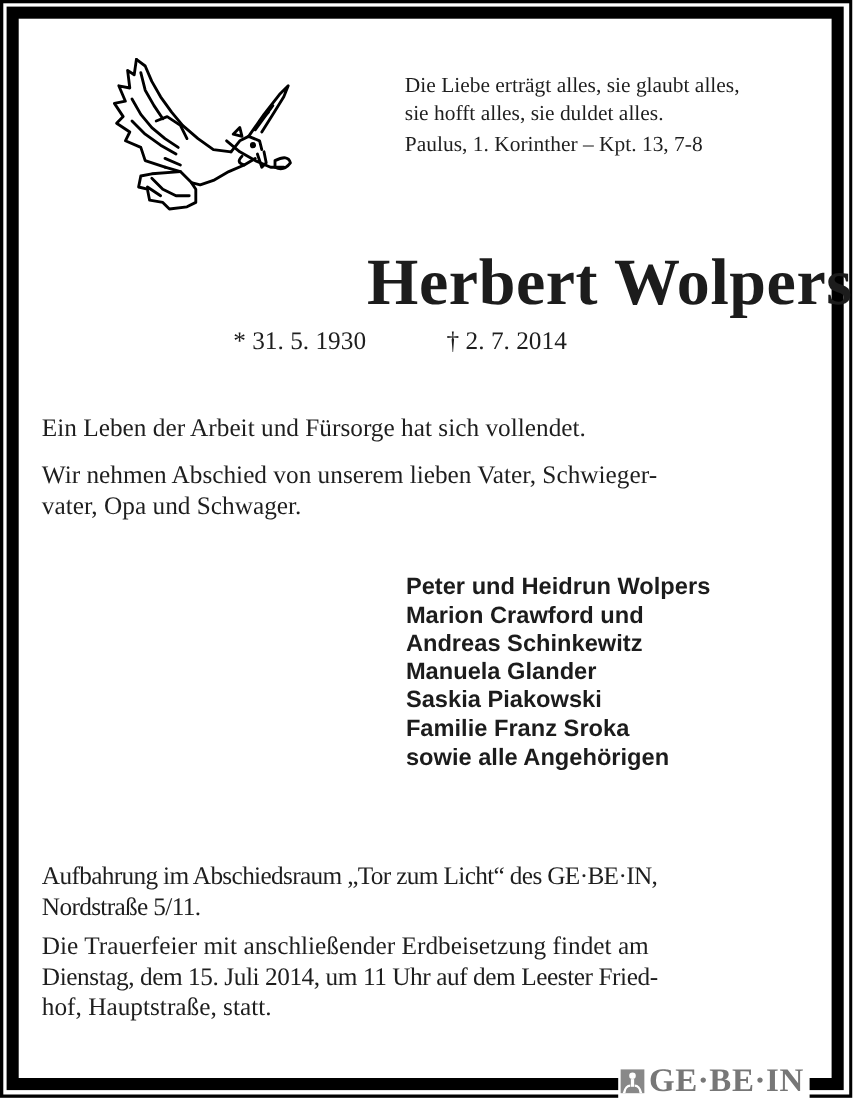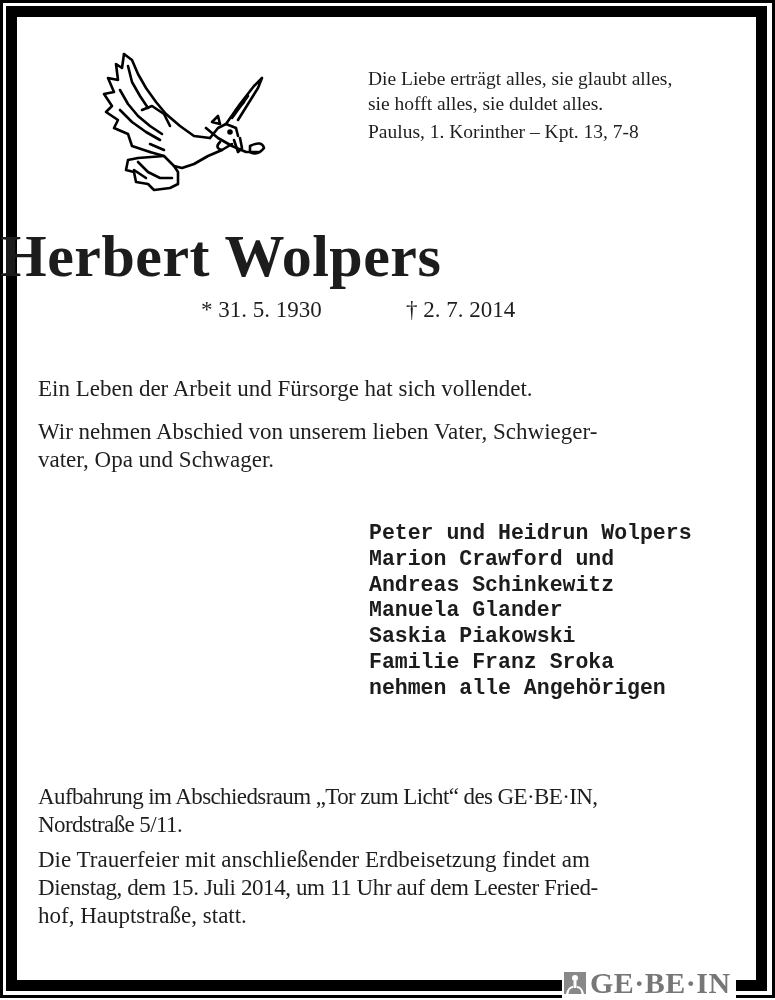--- a/index.html
+++ b/index.html
@@ -11,38 +11,38 @@
   .frame-inner { position: absolute; left: 6px; top: 6px; width: 761px; height: 985px;
                  box-sizing: border-box; border: 11px solid #000; }
 
   .dove { position: absolute; left: 98px; top: 48px; width: 168px; height: 148px; }
 
   .quote { position: absolute; left: 368px; top: 66px; width: 375px;
            font-family: "Liberation Serif", serif; font-size: 19.5px; line-height: 25px; color: #1e1e1e; }
   .quote .line { display: block; white-space: nowrap; }
   .quote .source { display: block; text-align: left; margin-top: 3px; padding-right: 4px; white-space: nowrap; }
 
-  .name { position: absolute; left: 0; width: 775px; top: 222px; text-align: left;
+  .name { position: absolute; left: 0; width: 775px; top: 222px; text-align: right;
           font-family: "Liberation Serif", serif; font-weight: bold; font-size: 60px;
           letter-spacing: 0.5px; color: #1c1c1c; }
 
   .dates { position: absolute; top: 297px; left: 0; width: 775px; font-family: "Liberation Serif", serif;
            font-size: 23px; color: #1e1e1e; }
-  .dates .born { position: absolute; left: 201px; white-space: nowrap; }
+  .dates .born { position: absolute; left: 212px; white-space: nowrap; }
   .dates .died { position: absolute; left: 406px; white-space: nowrap; }
 
   .body-text { position: absolute; left: 38px; width: 705px; font-family: "Liberation Serif", serif;
                font-size: 23px; line-height: 28px; color: #1e1e1e; }
   .body-text span { display: block; white-space: nowrap; }
   .p1 { top: 375px; }
   .p2 { top: 418px; }
   .p3 { top: 783px; }
   .p4 { top: 846px; }
 
-  .mourners { position: absolute; left: 369px; top: 521px; font-family: Liberation Mono, monospace;
+  .mourners { position: absolute; left: 369px; top: 521px; font-family: Liberation Sans, sans-serif;
               font-weight: bold; font-size: 21.5px; line-height: 25.8px; color: #1c1c1c; }
   .mourners span { display: block; white-space: nowrap; }
 
   .logo { position: absolute; left: 562px; top: 966px; width: 174px; height: 34px; background: #fff;
           display: flex; align-items: center; padding-left: 2px; box-sizing: border-box; }
   .logo-icon { width: 22px; height: 22px; margin-right: 4px; }
   .logo-text { font-family: "Liberation Serif", serif; font-weight: bold; font-size: 30px; color: #777;
                letter-spacing: 0.5px; line-height: 30px; white-space: nowrap; }
 </style>
 </head>
@@ -101,21 +101,21 @@
   <span>vater, Opa und Schwager.</span>
 </div>
 
 <div class="mourners">
   <span>Peter und Heidrun Wolpers</span>
   <span>Marion Crawford und</span>
   <span>Andreas Schinkewitz</span>
   <span>Manuela Glander</span>
   <span>Saskia Piakowski</span>
   <span>Familie Franz Sroka</span>
-  <span>nehmen alle Angehörigen</span>
+  <span>sowie alle Angehörigen</span>
 </div>
 
 <div class="body-text p3" style="letter-spacing:-0.6px;">
   <span>Aufbahrung im Abschiedsraum „Tor zum Licht“ des GE·BE·IN,</span>
   <span>Nordstraße 5/11.</span>
 </div>
 <div class="body-text p4">
   <span>Die Trauerfeier mit anschließender Erdbeisetzung findet am</span>
   <span style="letter-spacing:-0.4px;">Dienstag, dem 15. Juli 2014, um 11 Uhr auf dem Leester Fried-</span>
   <span>hof, Hauptstraße, statt.</span>

